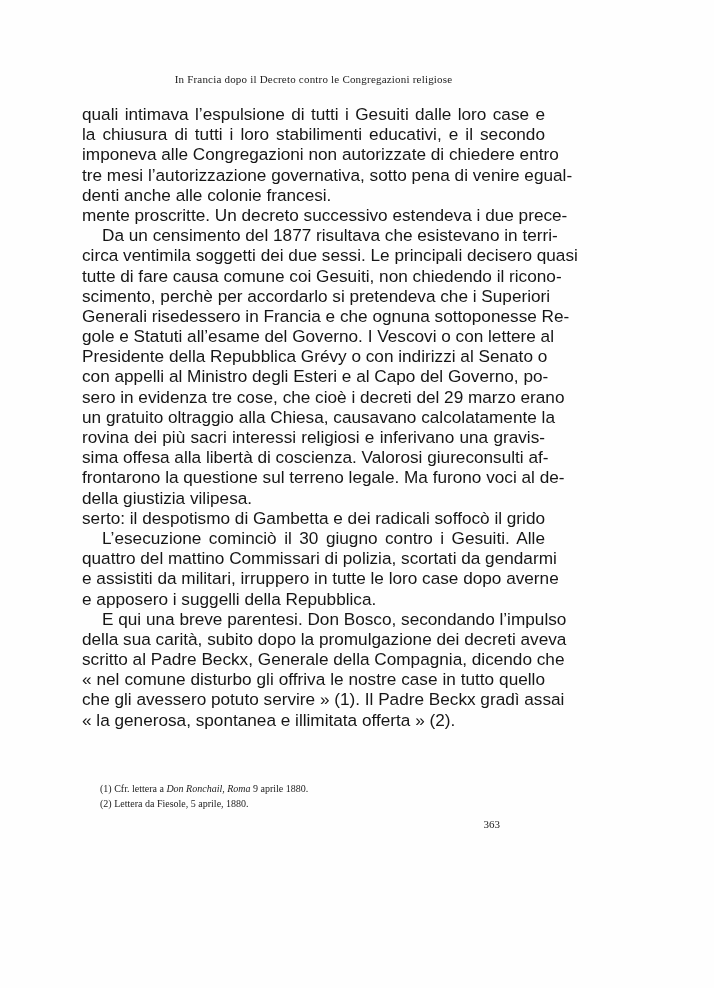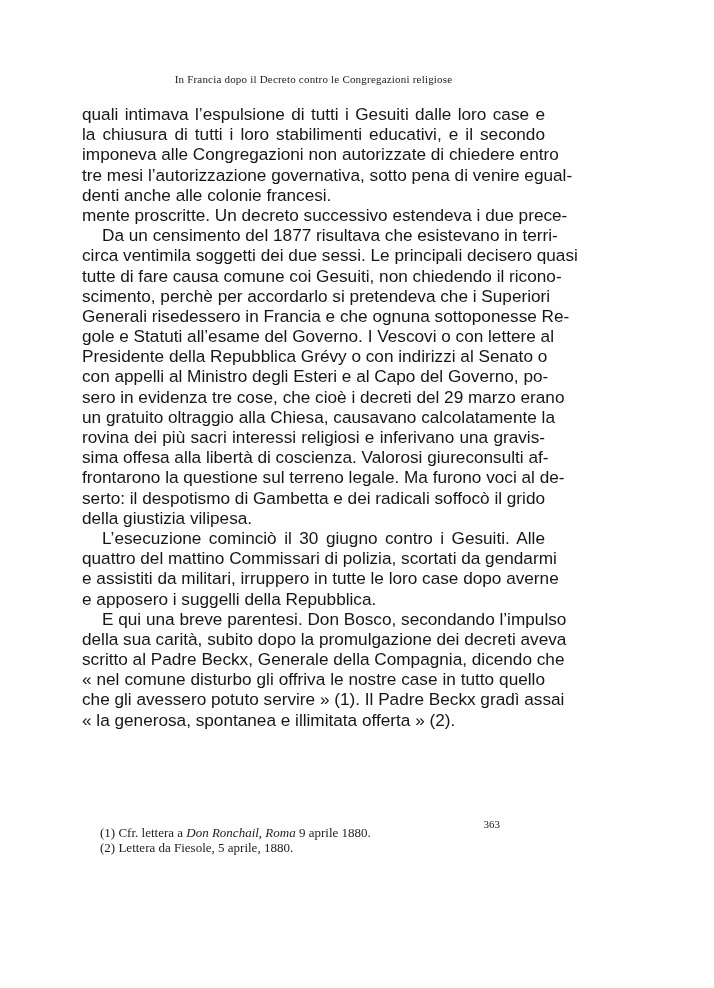--- a/index.html
+++ b/index.html
@@ -54,24 +54,23 @@
     }
     .line.indent {
       padding-left: 20px;
     }
     .footnotes {
       position: absolute;
       left: 100px;
       top: 781px;
       width: 420px;
       font-family: "Liberation Serif", serif;
-      font-size: 13px;
+      font-size: 10px;
       line-height: 15px;
       color: #222;
-      margin-top: 44px;
     }
     .footnote {
       display: block;
       white-space: nowrap;
     }
     .footnote i { font-style: italic; }
     .page-number {
       position: absolute;
       left: 460px;
       top: 818px;
@@ -101,22 +100,22 @@
       <span class="line">scimento, perchè per accordarlo si pretendeva che i Superiori</span>
       <span class="line">Generali risedessero in Francia e che ognuna sottoponesse Re-</span>
       <span class="line">gole e Statuti all’esame del Governo. I Vescovi o con lettere al</span>
       <span class="line">Presidente della Repubblica Grévy o con indirizzi al Senato o</span>
       <span class="line">con appelli al Ministro degli Esteri e al Capo del Governo, po-</span>
       <span class="line">sero in evidenza tre cose, che cioè i decreti del 29 marzo erano</span>
       <span class="line">un gratuito oltraggio alla Chiesa, causavano calcolatamente la</span>
       <span class="line">rovina dei più sacri interessi religiosi e inferivano una gravis-</span>
       <span class="line">sima offesa alla libertà di coscienza. Valorosi giureconsulti af-</span>
       <span class="line">frontarono la questione sul terreno legale. Ma furono voci al de-</span>
+      <span class="line last">della giustizia vilipesa.</span>
       <span class="line">serto: il despotismo di Gambetta e dei radicali soffocò il grido</span>
-      <span class="line last">della giustizia vilipesa.</span>
       <span class="line indent">L’esecuzione cominciò il 30 giugno contro i Gesuiti. Alle</span>
       <span class="line">quattro del mattino Commissari di polizia, scortati da gendarmi</span>
       <span class="line">e assistiti da militari, irruppero in tutte le loro case dopo averne</span>
       <span class="line last">e apposero i suggelli della Repubblica.</span>
       <span class="line indent">E qui una breve parentesi. Don Bosco, secondando l’impulso</span>
       <span class="line">della sua carità, subito dopo la promulgazione dei decreti aveva</span>
       <span class="line">scritto al Padre Beckx, Generale della Compagnia, dicendo che</span>
       <span class="line">« nel comune disturbo gli offriva le nostre case in tutto quello</span>
       <span class="line">che gli avessero potuto servire » (1). Il Padre Beckx gradì assai</span>
       <span class="line last">« la generosa, spontanea e illimitata offerta » (2).</span>

